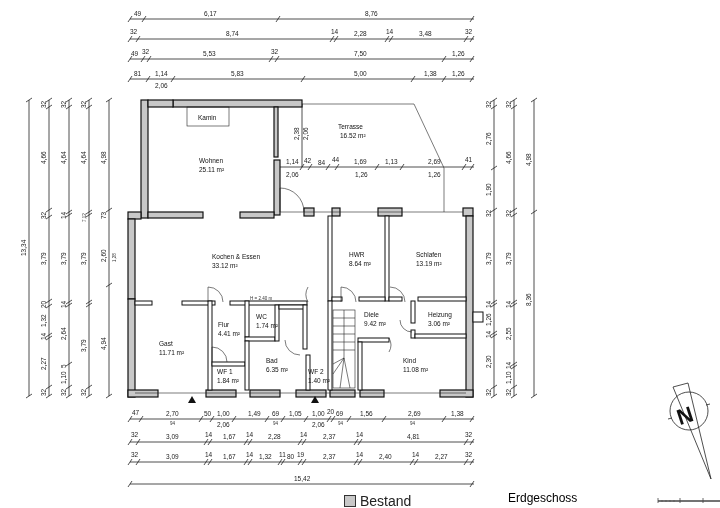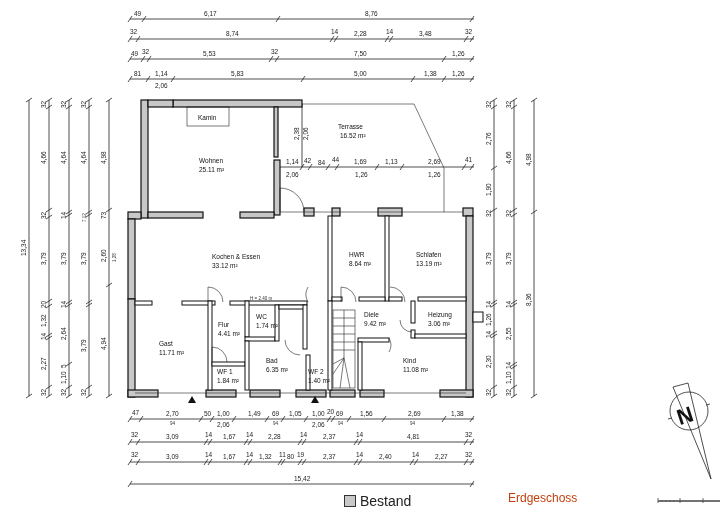--- a/index.html
+++ b/index.html
@@ -10,21 +10,21 @@
   .room { font-family:"Liberation Sans", sans-serif; font-size:6.5px; fill:#111; }
   .dline { stroke:#222; stroke-width:0.8; fill:none; }
   .tick { stroke:#222; stroke-width:0.8; }
   .wall { fill:#c8c8c8; stroke:#111; stroke-width:1.2; }
   .iwall { fill:#ffffff; stroke:#111; stroke-width:1; }
   .thin { stroke:#222; stroke-width:0.6; fill:none; }
   .door { stroke:#222; stroke-width:0.6; fill:none; }
   .legend { position:absolute; left:344px; top:493px; display:flex; align-items:center; gap:4px; }
   .legend-swatch { width:10px; height:10px; background:#c8c8c8; border:1px solid #333; }
   .legend-label { font-size:14px; color:#222; }
-  .title { position:absolute; left:508px; top:491px; font-size:12px; color:#c2410c; }
+  .title { position:absolute; left:508px; top:491px; font-size:12px; color:#000000; }
 </style>
 </head>
 <body>
 
 <svg id="plan" viewBox="0 0 720 508" xmlns="http://www.w3.org/2000/svg">
 
   <g>
 
     <line class="dline" x1="130" y1="19" x2="474" y2="19"></line>
     <g class="tick">

